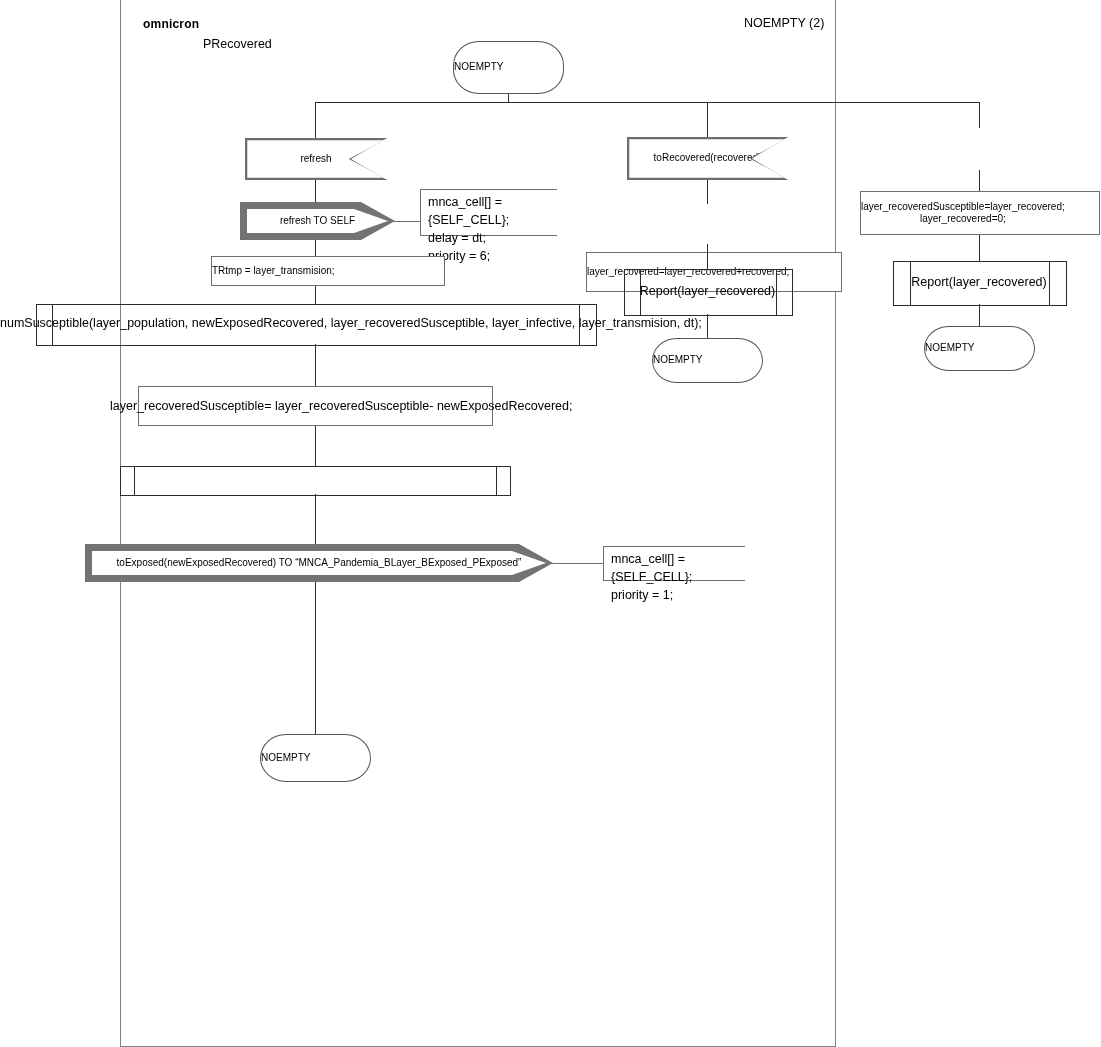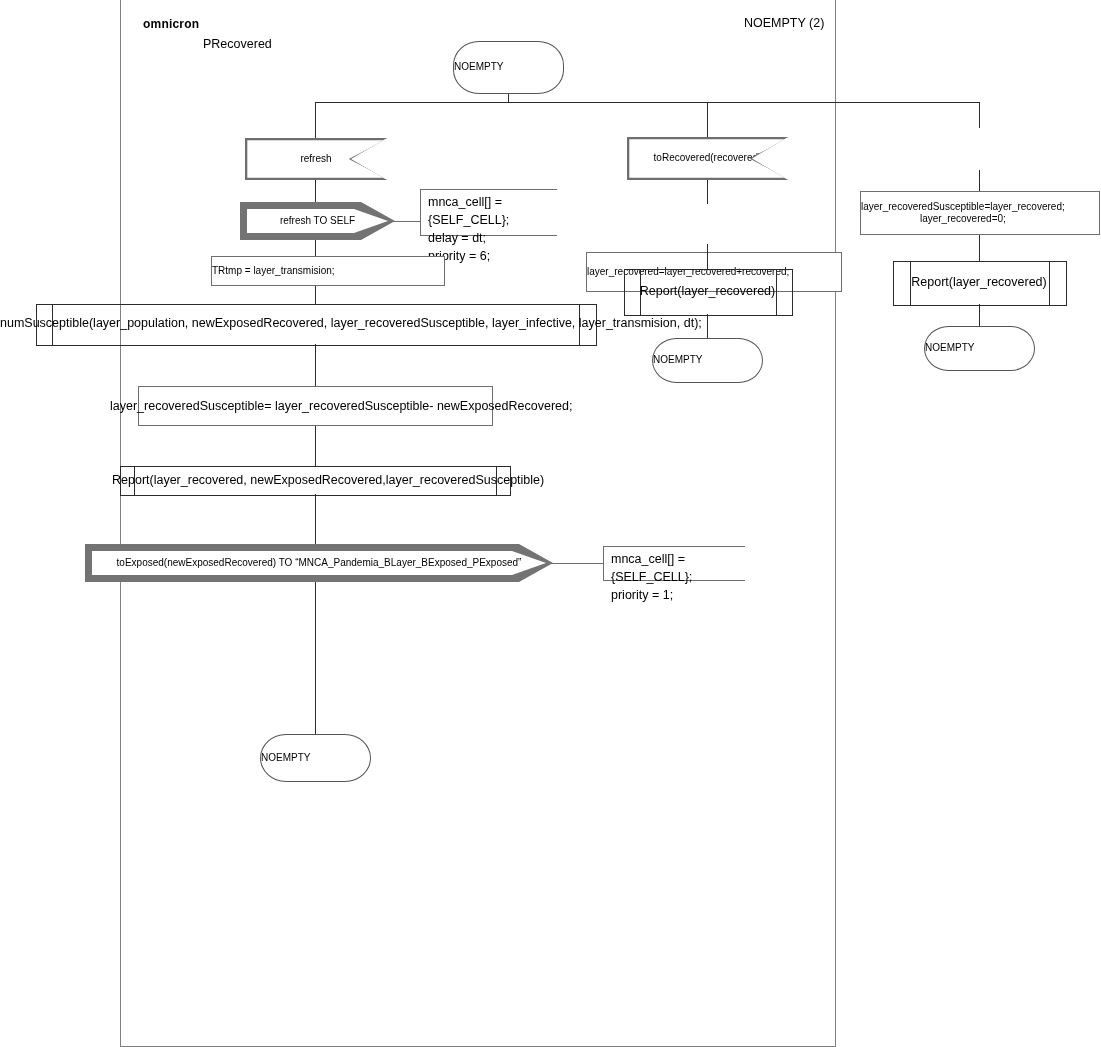--- a/index.html
+++ b/index.html
@@ -197,21 +197,20 @@
 
   <div class="sym task" style="left:138px; top:386px; width:355px; height:40px;"></div>
   <div class="overflow" style="left:110px; top:399px; width:411px;">layer_recoveredSusceptible= layer_recoveredSusceptible- newExposedRecovered;</div>
 
   <div class="vline" style="left:315px; top:426px; height:40px;"></div>
 
   <div class="proc" style="left:120px; top:466px; width:389px; height:28px;">
     <div class="bar" style="left:13px;"></div>
     <div class="bar" style="left:375px;"></div>
   </div>
-  <div class="overflow" style="left:112px; top:473px; width:405px;">Report(layer_recovered, newExposedRecovered,layer_recoveredSusceptible)</div>
 
   <div class="vline" style="left:315px; top:494px; height:50px;"></div>
 
   <div class="sym output" style="left:85px; top:544px; width:468px; height:38px;">
     <div class="inner">
         <span class="txt">toExposed(newExposedRecovered) TO “MNCA_Pandemia_BLayer_BExposed_PExposed”</span>
       </div>
   </div>
 
   <div class="cline" style="left:551px; top:563px; width:53px;"></div>

